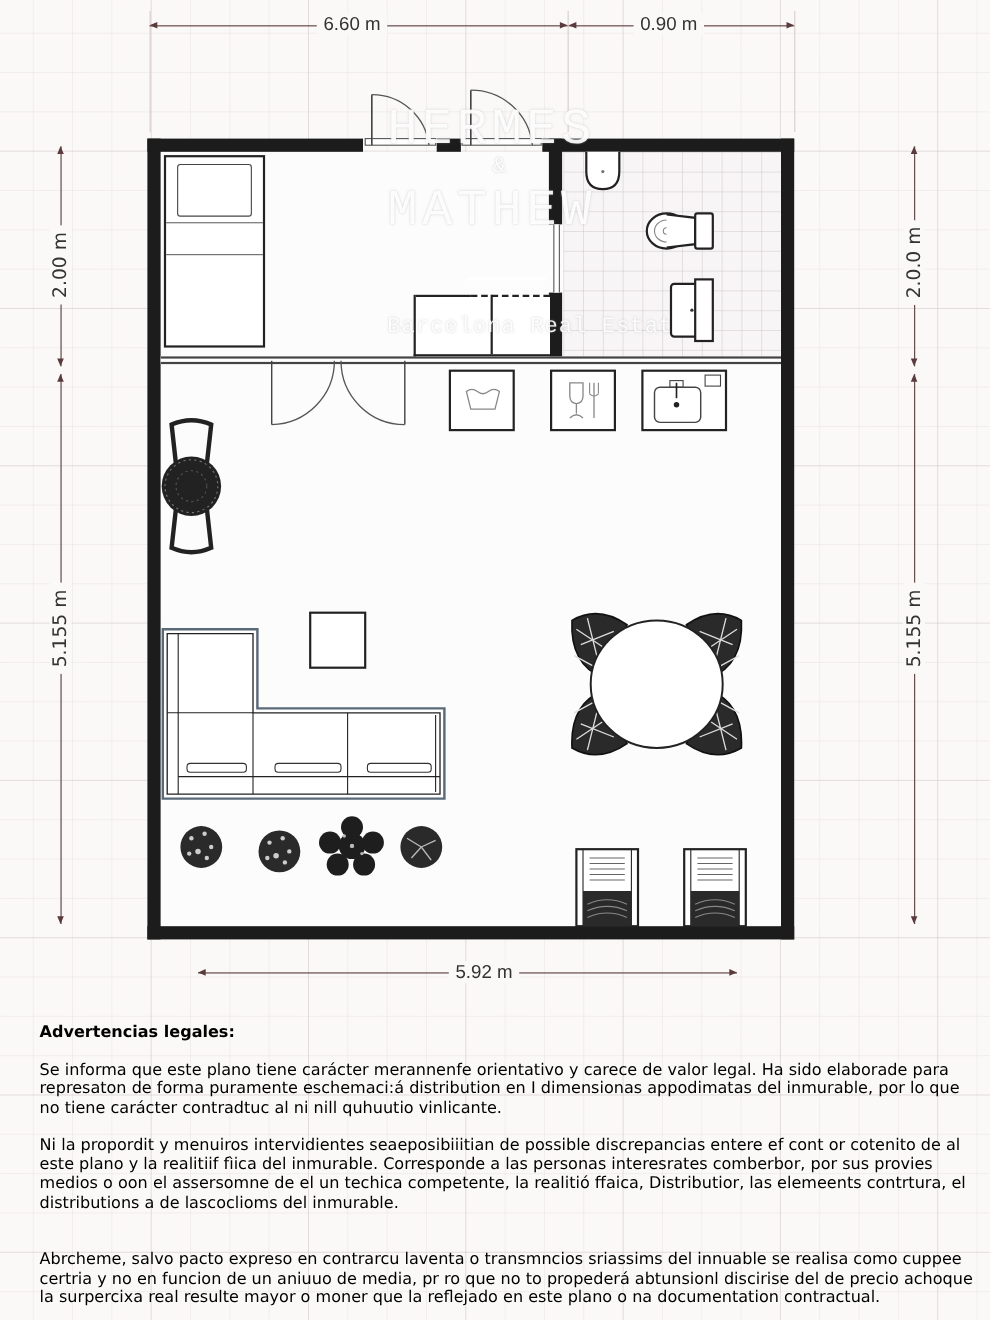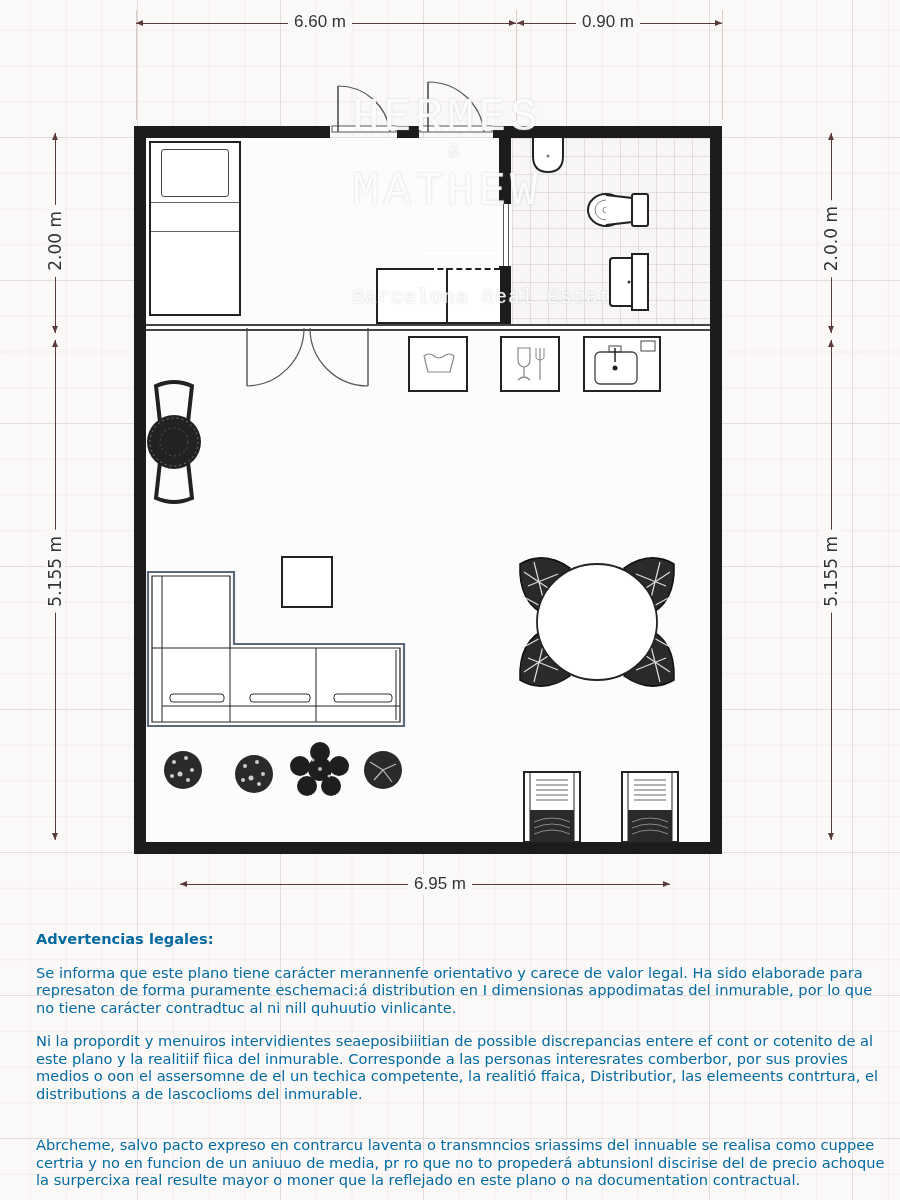--- a/index.html
+++ b/index.html
@@ -26,21 +26,21 @@
   .ext{position:absolute;background:#d8cccc;}
   .wall{position:absolute;background:#1c1c1c;}
   .floor{position:absolute;background:#fcfcfc;}
   .bath-floor{position:absolute;background-color:#f7f5f5;
     background-image:linear-gradient(to right, rgba(190,180,180,0.35) 1px, transparent 1px),
       linear-gradient(to bottom, rgba(190,180,180,0.35) 1px, transparent 1px);
     background-size:18px 18px;}
   .thin-wall{position:absolute;background:#fff;border-top:2px solid #444;border-bottom:2px solid #444;}
   .box{position:absolute;border:2px solid #222;background:#fff;box-sizing:border-box;}
   .watermark{position:absolute;color:rgba(255,255,255,0.92);text-shadow:0 0 2px rgba(160,160,160,0.5);font-family:Liberation Mono, monospace;letter-spacing:4px;}
-  .legal{position:absolute;left:36px;width:850px;font-family:"DejaVu Sans",sans-serif;font-size:14.6px;line-height:17.5px;color:#0369a1;}
+  .legal{position:absolute;left:36px;width:850px;font-family:"DejaVu Sans",sans-serif;font-size:14.6px;line-height:17.5px;color:#000000;}
   .legal p{margin:0;}
   .legal-title{font-weight:bold;font-size:14.6px;}
   svg{position:absolute;overflow:visible;}
 </style>
 </head>
 <body>
 
 <div>
   <div class="ext" style="left:136px;top:10px;width:1px;height:110px;"></div>
   <div class="ext" style="left:516px;top:10px;width:1px;height:110px;"></div>
@@ -74,21 +74,21 @@
   <div class="dim-v" style="left:831px;top:340px;height:500px;"></div>
   <div class="arrow-u" style="left:828px;top:340px;"></div>
   <div class="arrow-d" style="left:828px;top:833px;"></div>
   <div class="dim-label-v" style="left:821px;top:530px;">5.155 m</div>
 </div>
 
 <div>
   <div class="dim-h" style="left:180px;top:884px;width:490px;"></div>
   <div class="arrow-l" style="left:180px;top:881px;"></div>
   <div class="arrow-r" style="left:663px;top:881px;"></div>
-  <div class="dim-label" style="left:408px;top:874px;">6.95 m</div>
+  <div class="dim-label" style="left:408px;top:874px;">5.92 m</div>
 </div>
 
 <div>
 
   <div class="floor" style="left:146px;top:138px;width:564px;height:704px;"></div>
   <div class="bath-floor" style="left:512px;top:138px;width:198px;height:188px;"></div>
 
   <div class="wall" style="left:134px;top:126px;width:12px;height:728px;"></div>
   <div class="wall" style="left:710px;top:126px;width:12px;height:728px;"></div>
   <div class="wall" style="left:134px;top:842px;width:588px;height:12px;"></div>

